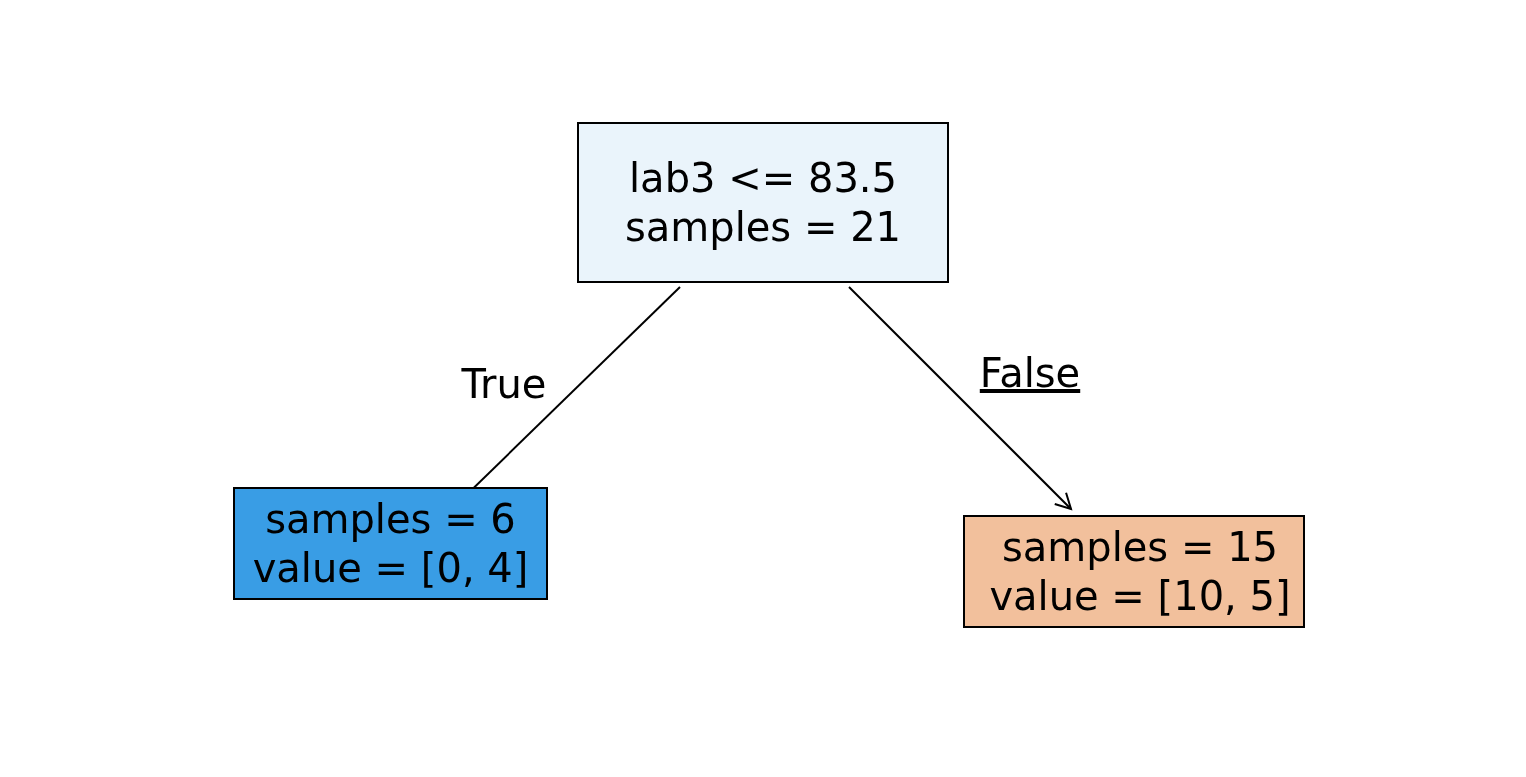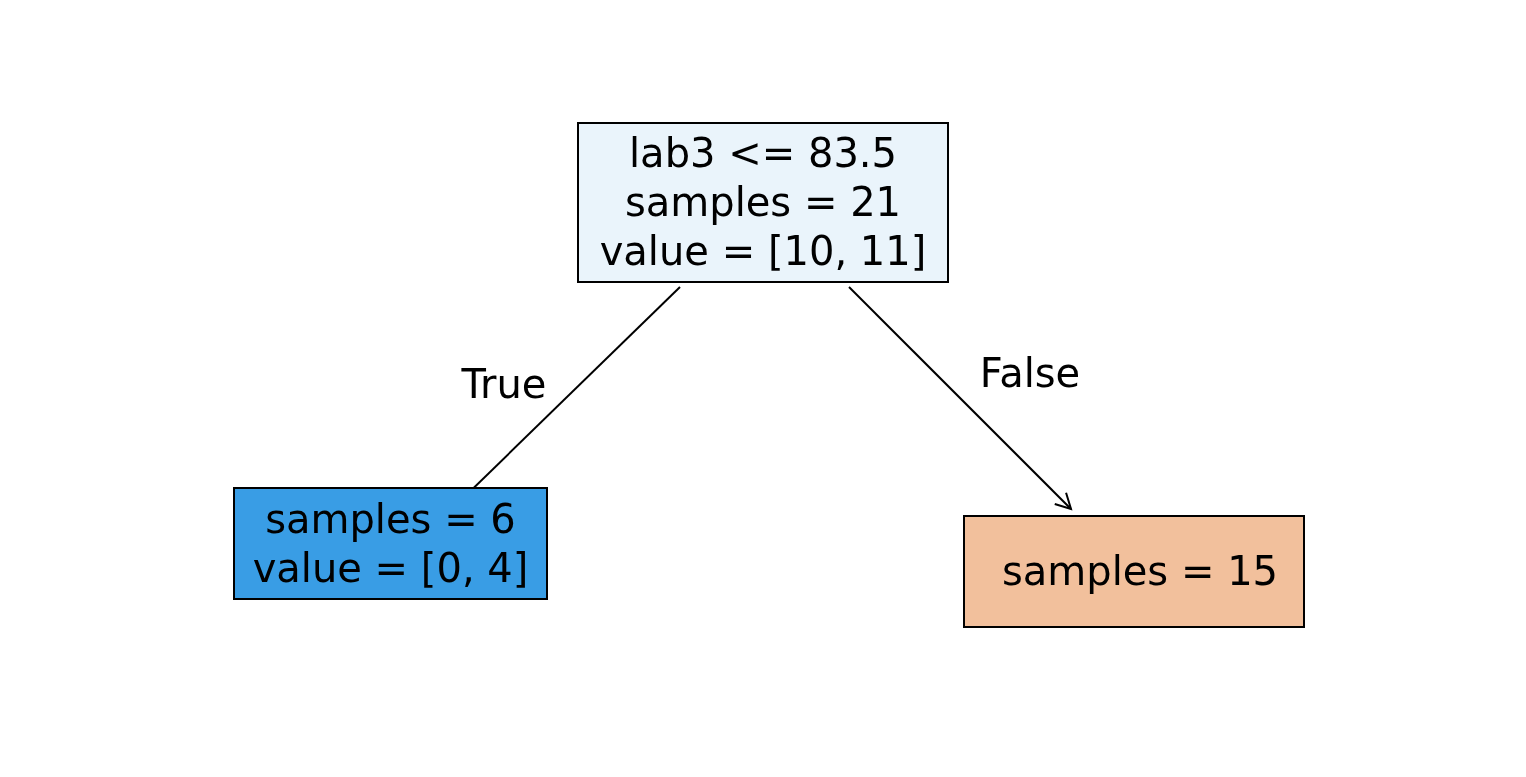--- a/index.html
+++ b/index.html
@@ -40,49 +40,49 @@
   .node-left  { left: 233px; top: 487px; width: 315px; height: 113px; }
   .node-right { left: 963px; top: 515px; width: 342px; height: 113px; }
   .edge-label {
     position: absolute;
     transform: translate(-50%, -50%);
     font-size: 40px;
     line-height: 1;
     white-space: nowrap;
   }
   .label-true  { left: 504px;  top: 384px; }
-  .label-false { left: 1030px; top: 373px; }
+  .label-false { left: 1030px; top: 373px; text-decoration: underline; }
 </style>
 </head>
 <body>
 
 <div class="canvas">
 
   <svg class="edges-layer" viewBox="0 0 1526 777" xmlns="http://www.w3.org/2000/svg">
     <defs>
       <marker id="arrowhead" markerWidth="10" markerHeight="10" refX="8.5" refY="5" orient="auto" markerUnits="strokeWidth">
         <path d="M1,1 L8.5,5 L1,9" fill="none" stroke-width="1" stroke="#000000"></path>
       </marker>
     </defs>
     <line x1="680" y1="287" x2="452" y2="509" stroke-width="2" marker-end="url(#arrowhead)" stroke="#000000"></line>
     <line x1="849" y1="287" x2="1071" y2="509" stroke-width="2" marker-end="url(#arrowhead)" stroke="#000000"></line>
   </svg>
 
   <div class="tree-node node-root" style="background-color: rgb(234, 244, 251); border-color: rgb(0, 0, 0);">
     <div>lab3 &lt;= 83.5</div>
     <div>samples = 21</div>
-    <div>value = [10, 11]</div>
   </div>
 
   <div class="edge-label label-true">True</div>
 
   <div class="edge-label label-false">False</div>
 
   <div class="tree-node node-left" style="background-color: rgb(57, 157, 229); border-color: rgb(0, 0, 0);">
     <div>samples = 6</div>
     <div>value = [0, 4]</div>
   </div>
 
   <div class="tree-node node-right" style="background-color: rgb(242, 192, 156); border-color: rgb(0, 0, 0); padding-left: 12px;">
     <div>samples = 15</div>
+    <div>value = [10, 5]</div>
   </div>
 
 </div>
 
 </body></html>

